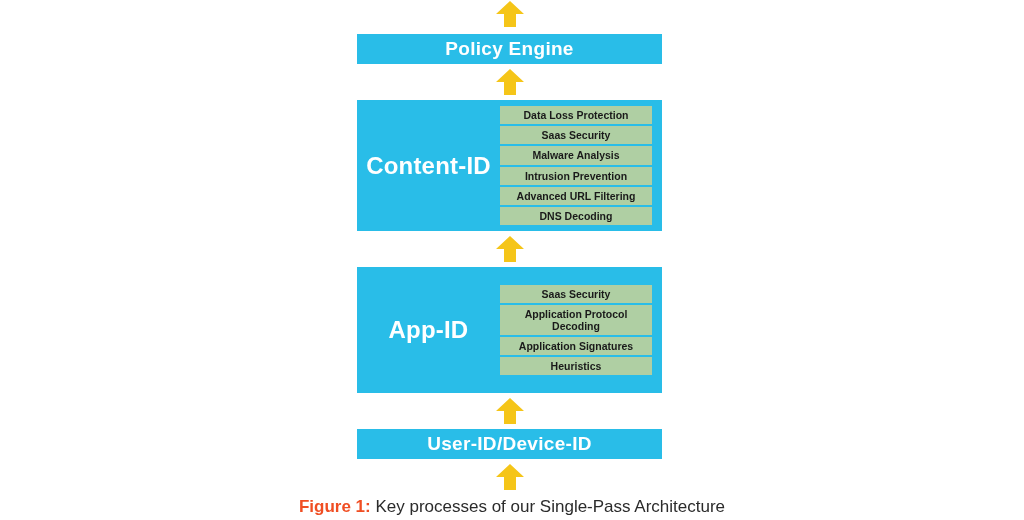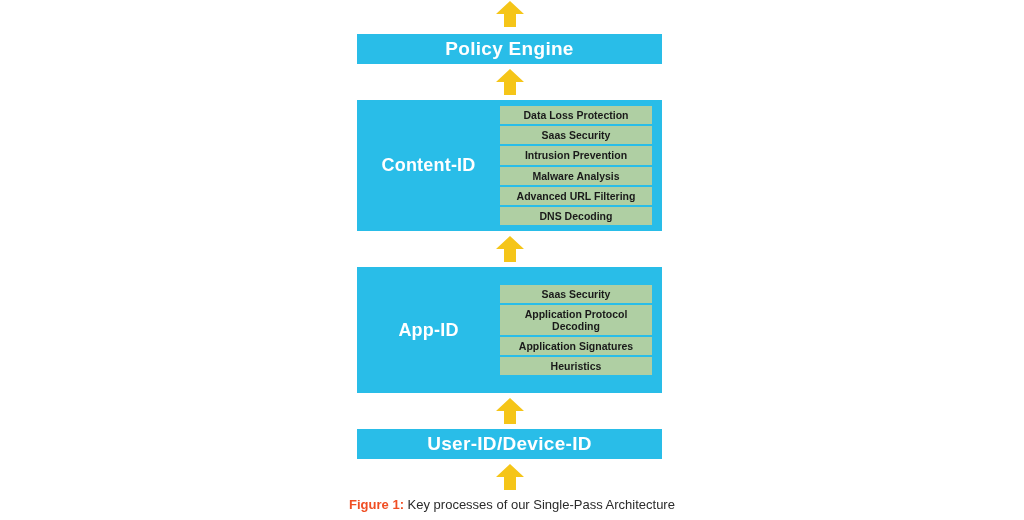--- a/index.html
+++ b/index.html
@@ -66,21 +66,21 @@
     background: #29bde8;
     display: flex;
     flex-direction: row;
     align-items: center;
     flex: 0 0 auto;
     box-sizing: border-box;
   }
   .panel-title {
     width: 143px;
     color: #ffffff;
-    font-size: 18px;
+    font-size: 24px;
     font-weight: bold;
     text-align: center;
     letter-spacing: 0.2px;
     flex: 0 0 auto;
   }
   .chips {
     flex: 1 1 auto;
     display: flex;
     flex-direction: column;
     gap: 2px;
@@ -103,21 +103,21 @@
   }
   .chip.two-line { min-height: 28px; }
 
   
   .caption {
     position: absolute;
     top: 497px;
     left: 0;
     width: 1024px;
     text-align: center;
-    font-size: 13px;
+    font-size: 17px;
     color: #2b2b2b;
     font-weight: bold;
   }
   .caption .fig-label {
     color: #f04e23;
     font-weight: bold;
   }
   .caption .fig-text {
     color: #2b2b2b;
     font-weight: normal;
@@ -150,22 +150,22 @@
       </svg>
     </span>
 
     <div class="gap-md"></div>
 
     <div class="panel" style="height:131px;">
       <div class="panel-title">Content-ID</div>
       <div class="chips">
         <div class="chip">Data Loss Protection</div>
         <div class="chip">Saas Security</div>
+        <div class="chip">Malware Analysis</div>
         <div class="chip">Intrusion Prevention</div>
-        <div class="chip">Malware Analysis</div>
         <div class="chip">Advanced URL Filtering</div>
         <div class="chip">DNS Decoding</div>
       </div>
     </div>
 
     <div class="gap-md"></div>
 
     <span class="arrow">
       <svg viewBox="0 0 30 28" xmlns="http://www.w3.org/2000/svg">
         <polygon points="15,1 29,14 21,14 21,27 9,27 9,14 1,14" fill="#F5C518"></polygon>

